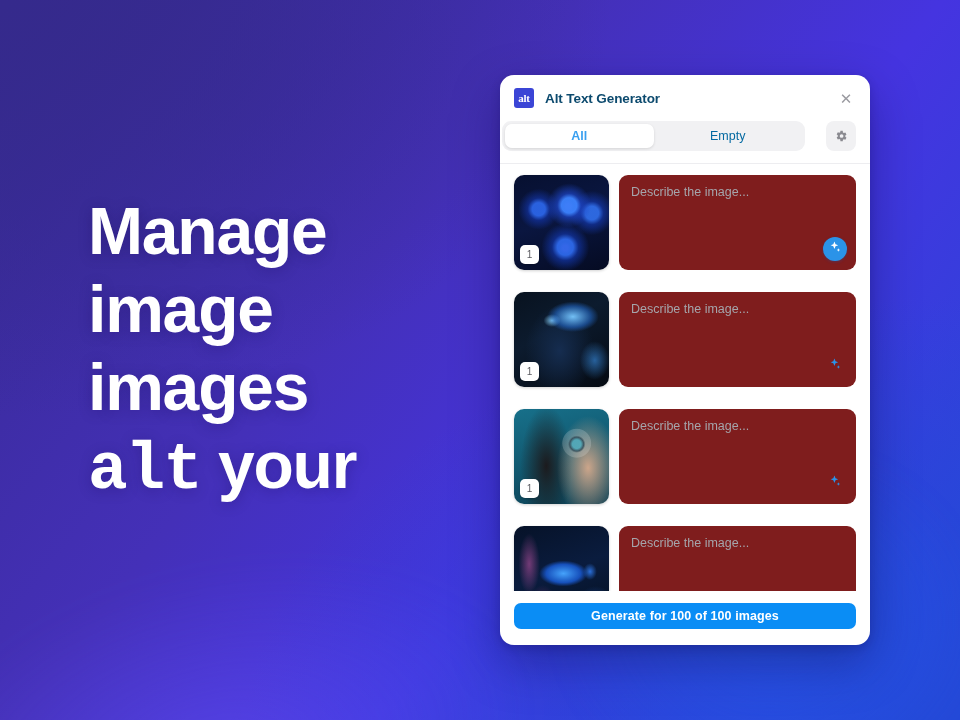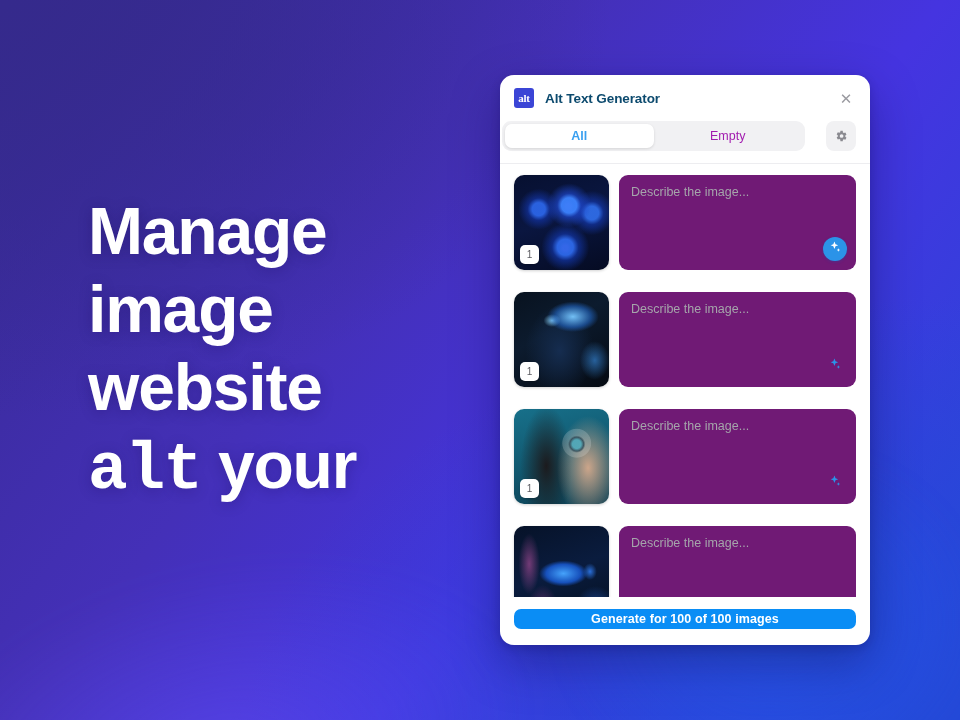--- a/index.html
+++ b/index.html
@@ -109,21 +109,21 @@
     border-radius:9px;
     padding:3px;
     height:30px;
   }
   .seg {
     flex:1;
     display:flex; align-items:center; justify-content:center;
     font-size:12.5px;
     border-radius:7px;
     cursor:pointer;
-    color:#a21caf;
+    color:#0369a1;
   }
   .seg.active {
     background:#fff;
     color:#3aa0f0;
     font-weight:bold;
     box-shadow:0 1px 3px rgba(0,0,0,.12);
   }
   .gear-btn {
     width:30px; height:30px;
     border-radius:8px;
@@ -163,21 +163,21 @@
     background:#fff;
     color:#5a5a60;
     font-size:10px;
     display:flex; align-items:center; justify-content:center;
     box-shadow:0 1px 2px rgba(0,0,0,.2);
   }
 
   .field {
     flex:1 1 auto;
     position:relative;
-    background:#701a75;
+    background:#7f1d1d;
     border-radius:9px;
     padding:10px 12px;
   }
   .field .ph {
     font-size:12.5px;
     color:#a5a5ab;
   }
   .spark {
     position:absolute;
     right:9px; bottom:9px;
@@ -191,21 +191,21 @@
     box-shadow:0 1px 3px rgba(20,80,170,.35);
   }
 
   
   .panel-foot {
     flex:0 0 auto;
     padding:12px 14px 16px 14px;
   }
   .cta {
     width:100%;
-    height:20px;
+    height:26px;
     border:none;
     border-radius:7px;
     background:#0a8df5;
     color:#fff;
     font-size:12.5px;
     font-weight:bold;
     font-family:"Liberation Sans", sans-serif;
     letter-spacing:.1px;
     cursor:pointer;
   }
@@ -257,21 +257,21 @@
 <body>
 
 <div id="bg">
   <div id="bg-swoosh"></div>
   <div id="bg-glow-r"></div>
 </div>
 
 <div id="headline">
   <div>Manage</div>
   <div>image</div>
-  <div>website</div>
+  <div>images</div>
   <div><span class="mono">alt</span> <span>your</span></div>
 </div>
 
 <div id="panel">
 
   <div class="panel-head">
     <div class="logo">alt</div>
     <div class="panel-title">Alt Text Generator</div>
     <div class="close-btn">✕</div>
   </div>

